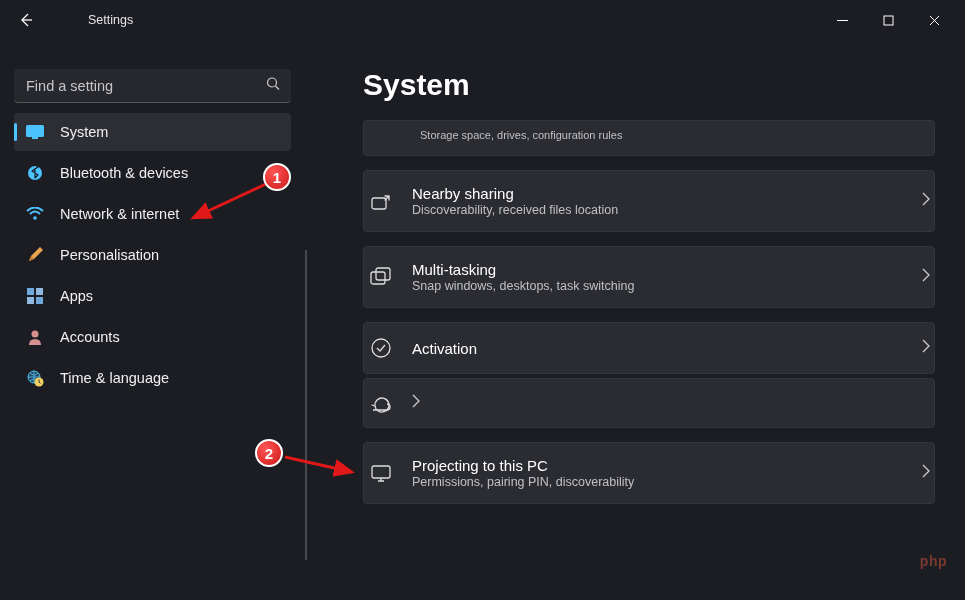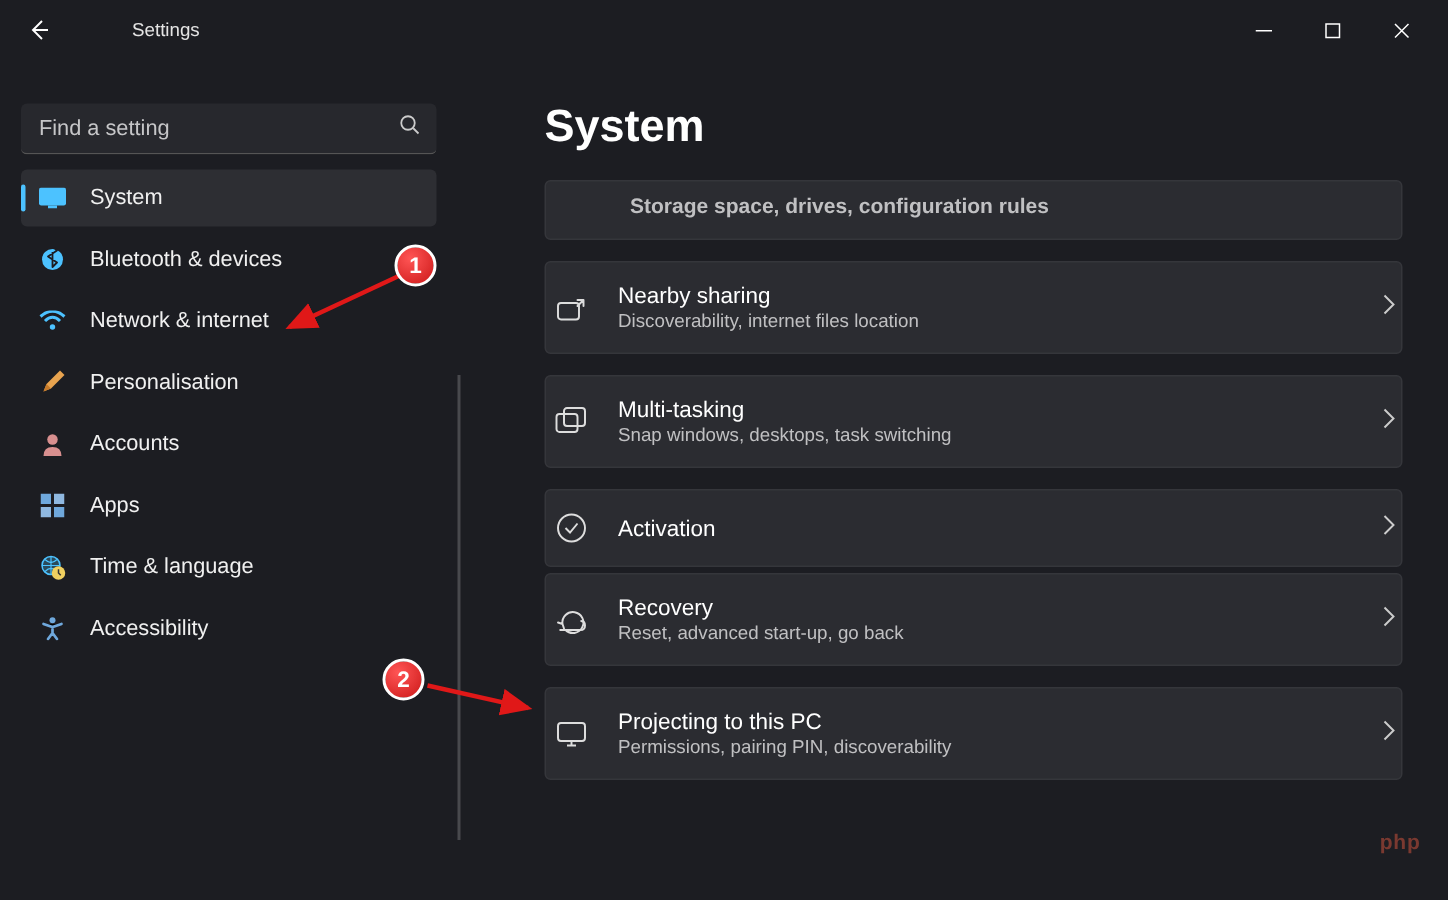--- a/index.html
+++ b/index.html
@@ -140,23 +140,22 @@
       margin: 28px 0 18px 0;
     }
     .card-trunc {
       background: #2b2c31;
       border: 1px solid #35363b;
       border-radius: 4px;
       padding: 8px 16px 14px 56px;
       margin-bottom: 14px;
     }
     .card-trunc .desc {
-      font-size: 14px;
+      font-size: 11px;
       color: #c0c0c2;
-      font-weight: bold;
     }
     .card {
       background: #2b2c31;
       border: 1px solid #35363b;
       border-radius: 4px;
       padding: 14px 4px;
       margin-bottom: 4px;
       display: flex;
       align-items: center;
       cursor: pointer;
@@ -306,56 +305,47 @@
           <svg width="18" height="18" viewBox="0 0 18 18">
               <path d="M3 15l2-5 9-9 3 3-9 9-5 2z" fill="#e8a34f"></path>
               <path d="M3 15l2-5 3 3-5 2z" fill="#c67a2a"></path>
             </svg>
         </span>
         <span class="nav-label">Personalisation</span>
       </li>
       <li class="nav-item">
         <span class="nav-icon">
           <svg width="16" height="16" viewBox="0 0 16 16">
-              <circle cx="8" cy="5" r="3.5" fill="#d88f8f"></circle>
-              <path d="M2 16 Q2 10 8 10 Q14 10 14 16 Z" fill="#d88f8f"></path>
-            </svg>
-        </span>
-        <span class="nav-label">Accounts</span>
-      </li>
-      <li class="nav-item">
-        <span class="nav-icon">
-          <svg width="16" height="16" viewBox="0 0 16 16">
               <rect x="0" y="0" width="7" height="7" fill="#6fa8dc"></rect>
               <rect x="9" y="0" width="7" height="7" fill="#8fb8e0"></rect>
               <rect x="0" y="9" width="7" height="7" fill="#8fb8e0"></rect>
               <rect x="9" y="9" width="7" height="7" fill="#6fa8dc"></rect>
             </svg>
         </span>
         <span class="nav-label">Apps</span>
+      </li>
+      <li class="nav-item">
+        <span class="nav-icon">
+          <svg width="16" height="16" viewBox="0 0 16 16">
+              <circle cx="8" cy="5" r="3.5" fill="#d88f8f"></circle>
+              <path d="M2 16 Q2 10 8 10 Q14 10 14 16 Z" fill="#d88f8f"></path>
+            </svg>
+        </span>
+        <span class="nav-label">Accounts</span>
       </li>
       <li class="nav-item">
         <span class="nav-icon">
           <svg width="17" height="17" viewBox="0 0 17 17">
               <circle cx="7" cy="7" r="6" stroke="#4cc2ff" fill="#2a4a5a" stroke-width="1"></circle>
               <path d="M1 7h12M7 1v12M3 3q4 4 8 0M3 11q4-4 8 0" stroke="#4cc2ff" stroke-width="0.8" fill="none"></path>
               <circle cx="12" cy="12" r="4.5" fill="#f0d060"></circle>
               <path d="M12 9.5v2.5l1.5 1.5" stroke="#333" stroke-width="1" fill="none"></path>
             </svg>
         </span>
         <span class="nav-label">Time &amp; language</span>
-      </li>
-      <li class="nav-item">
-        <span class="nav-icon">
-          <svg width="16" height="16" viewBox="0 0 16 16">
-              <circle cx="8" cy="2.5" r="2" fill="#6fa8dc"></circle>
-              <path d="M2 5l6 2 6-2M8 7v4M8 11l-3 4M8 11l3 4" stroke="#6fa8dc" stroke-width="1.8" stroke-linecap="round"></path>
-            </svg>
-        </span>
-        <span class="nav-label">Accessibility</span>
       </li>
     </ul>
     <div class="side-scroll"></div>
   </div>
 
   <div class="main">
     <h1 class="page-title">System</h1>
 
     <div class="card-trunc">
       <div class="desc">Storage space, drives, configuration rules</div>
@@ -364,21 +354,21 @@
     <div class="card-group">
       <div class="card">
         <span class="card-icon">
           <svg width="22" height="22" viewBox="0 0 22 22" stroke="#ddd" fill="none" stroke-width="1.3">
               <rect x="2" y="8" width="14" height="11" rx="2"></rect>
               <path d="M15 10l4-4M19 6v4M19 6h-4" stroke-linecap="round"></path>
             </svg>
         </span>
         <div class="card-text">
           <div class="card-title">Nearby sharing</div>
-          <div class="card-desc">Discoverability, internet files location</div>
+          <div class="card-desc">Discoverability, received files location</div>
         </div>
         <span class="chevron"><svg width="8" height="14">
               <path d="M1 1l6 6-6 6" stroke="#ccc" fill="none" stroke-width="1.3"></path>
             </svg></span>
       </div>
     </div>
 
     <div class="card-group">
       <div class="card">
         <span class="card-icon">
@@ -412,24 +402,20 @@
               <path d="M1 1l6 6-6 6" stroke="#ccc" fill="none" stroke-width="1.3"></path>
             </svg></span>
       </div>
       <div class="card">
         <span class="card-icon">
           <svg width="24" height="20" viewBox="0 0 24 20" stroke="#ddd" fill="none" stroke-width="1.3">
               <path d="M6 13a7 7 0 1 1 2 4M6 13l-3-1M6 13l1 3" stroke-linecap="round"></path>
               <path d="M4 17h14q3 0 3-3t-3-3"></path>
             </svg>
         </span>
-        <div class="card-text">
-          <div class="card-title">Recovery</div>
-          <div class="card-desc">Reset, advanced start-up, go back</div>
-        </div>
         <span class="chevron"><svg width="8" height="14">
               <path d="M1 1l6 6-6 6" stroke="#ccc" fill="none" stroke-width="1.3"></path>
             </svg></span>
       </div>
     </div>
 
     <div class="card-group">
       <div class="card">
         <span class="card-icon">
           <svg width="24" height="20" viewBox="0 0 24 20" stroke="#ddd" fill="none" stroke-width="1.3">

